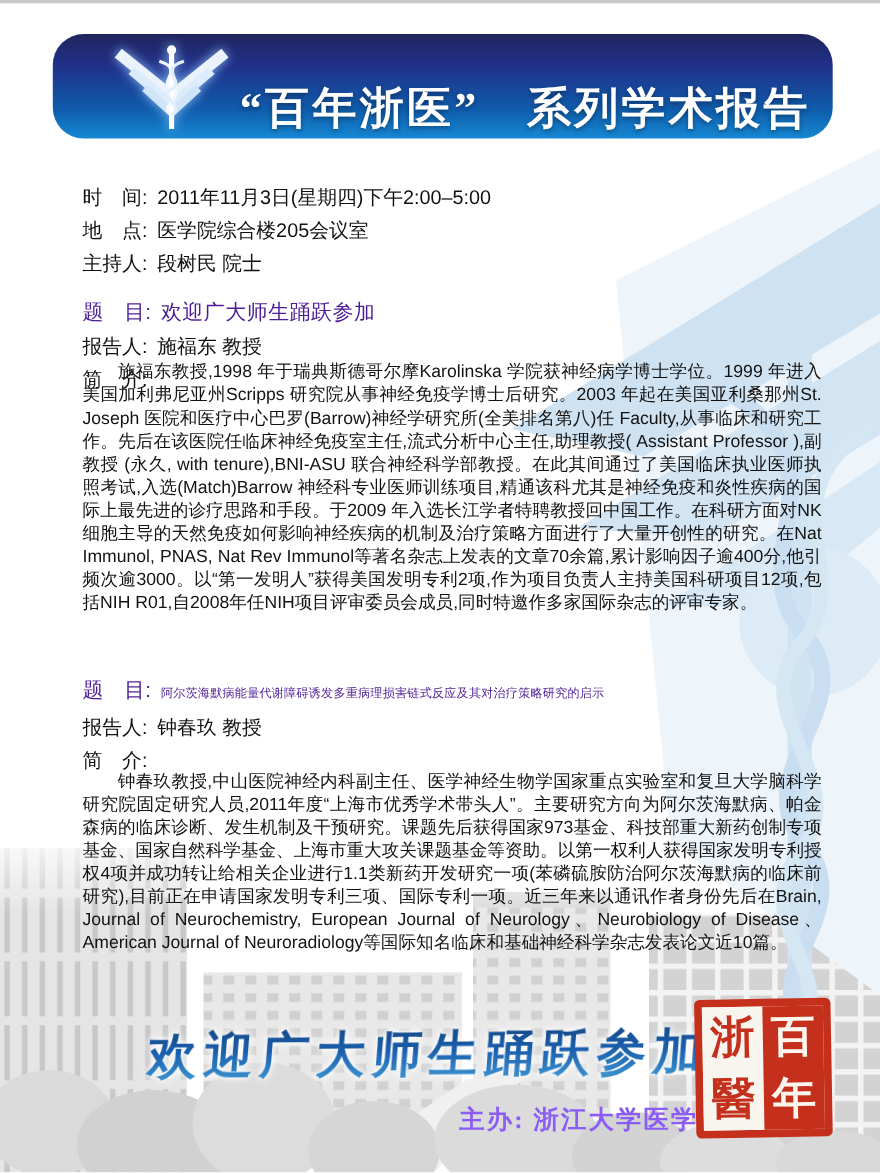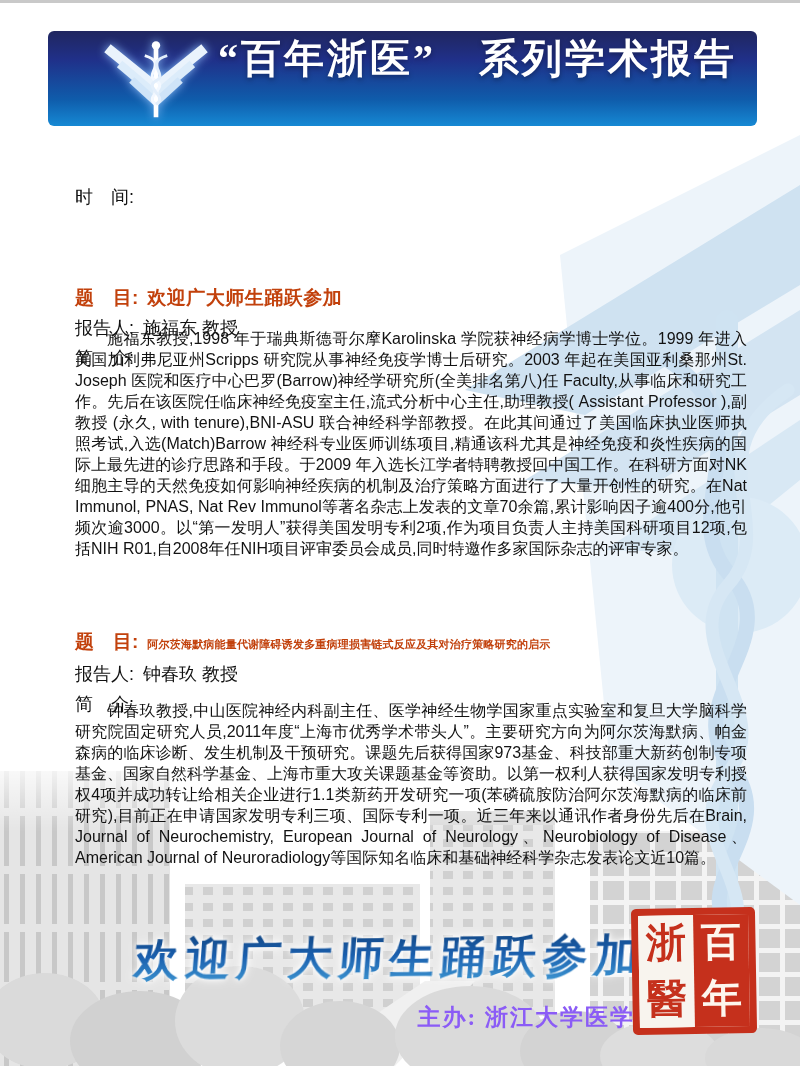--- a/index.html
+++ b/index.html
@@ -9,39 +9,39 @@
   
   .top-strip{position:absolute;left:0;top:0;width:800px;height:3px;background:#c9c9c9;z-index:4;}
 
   
   .photo-svg{position:absolute;left:0;bottom:0;width:800px;height:310px;z-index:1;}
   .photo-fade{position:absolute;left:0;top:752px;width:800px;height:80px;
     background:linear-gradient(180deg,#ffffff 0%,rgba(255,255,255,0) 100%);z-index:1;}
   .watermark-svg{position:absolute;right:0;top:125px;width:390px;height:880px;z-index:2;}
 
   
-  .banner{position:absolute;left:48px;top:31px;width:709px;height:95px;border-radius:6px;
+  .banner{position:absolute;left:48px;top:31px;width:709px;height:95px;border-radius:28px;
     background:linear-gradient(180deg,#20265f 0%,#203089 30%,#0f5cab 72%,#1689d4 100%);
-    z-index:3;display:flex;align-items:flex-start;}
+    z-index:3;display:flex;align-items:flex-end;}
   .banner-logo{position:absolute;left:52px;top:6px;width:112px;height:84px;
     filter:drop-shadow(0 0 5px rgba(150,200,255,.9));}
   .banner-title{margin-left:170px;color:#ffffff;font-size:40px;font-weight:bold;
     font-family:"Liberation Serif","DejaVu Serif",serif;letter-spacing:3px;
     text-shadow:0 2px 5px rgba(0,0,0,.35);white-space:nowrap;}
 
   
   .content-block{position:absolute;left:75px;width:672px;z-index:3;color:#111;}
   .info-block{top:174px;}
   .row{display:flex;align-items:baseline;font-size:18px;line-height:30px;}
   .row .lbl{white-space:pre;}
   .row .val{margin-left:9px;white-space:pre;}
 
   .talk-head-0{top:270px;}
   .talk-head-1{top:614px;}
-  .topic-row .lbl,.topic-row .val{color:#c2410c;font-weight:bold;margin-top:13px;}
+  .topic-row .lbl,.topic-row .val{color:#4c1d95;font-weight:normal;}
   .topic-row .lbl{font-size:19px;}
   .talk-head-0 .topic-row .val{font-size:19px;letter-spacing:.5px;}
   .talk-head-1 .topic-row .val{font-size:11px;letter-spacing:.2px;}
 
   .bio{position:absolute;left:75px;width:672px;z-index:3;margin:0;
     font-size:16px;line-height:21px;text-align:justify;text-indent:32px;color:#121212;}
   .bio-0{top:328px;}
   .bio-1{top:700px;}
 
   
@@ -122,23 +122,32 @@
       <path d="M21,29 L60,62 L99,29" stroke="#dcecfa" stroke-width="9" fill="none" stroke-linejoin="round"></path>
       <path d="M34,46 L60,70 L86,46" stroke="#cfe4f8" stroke-width="8" fill="none" stroke-linejoin="round"></path>
       <line x1="60" y1="10" x2="60" y2="86" stroke="#ffffff" stroke-width="5"></line>
       <circle cx="60" cy="9" r="4.5" fill="#ffffff"></circle>
       <path d="M48,20 C74,28 46,40 60,47 C74,54 46,64 60,72" stroke="#f3f8ff" stroke-width="3.2" fill="none"></path>
       <path d="M72,20 C46,28 74,40 60,47 C46,54 74,64 60,72" stroke="#e2eefb" stroke-width="3.2" fill="none"></path>
     </svg>
     <div class="banner-title">“百年浙医”　系列学术报告</div>
   </div>
 
-  <div class="content-block info-block" style="top:182px;">
+  <div class="content-block info-block" style="top:164px;">
     <div class="row">
       <span class="lbl">时　间:</span>
+      <span class="val">2011年11月3日(星期四)下午2:00–5:00</span>
+    </div>
+    <div class="row">
+      <span class="lbl">地　点:</span>
+      <span class="val">医学院综合楼205会议室</span>
+    </div>
+    <div class="row">
+      <span class="lbl">主持人:</span>
+      <span class="val">段树民 院士</span>
     </div>
   </div>
 
   <div class="content-block talk-head-0">
     <div class="row topic-row">
       <span class="lbl">题　目:</span>
       <span class="val">欢迎广大师生踊跃参加</span>
     </div>
     <div class="row">
       <span class="lbl">报告人:</span>

